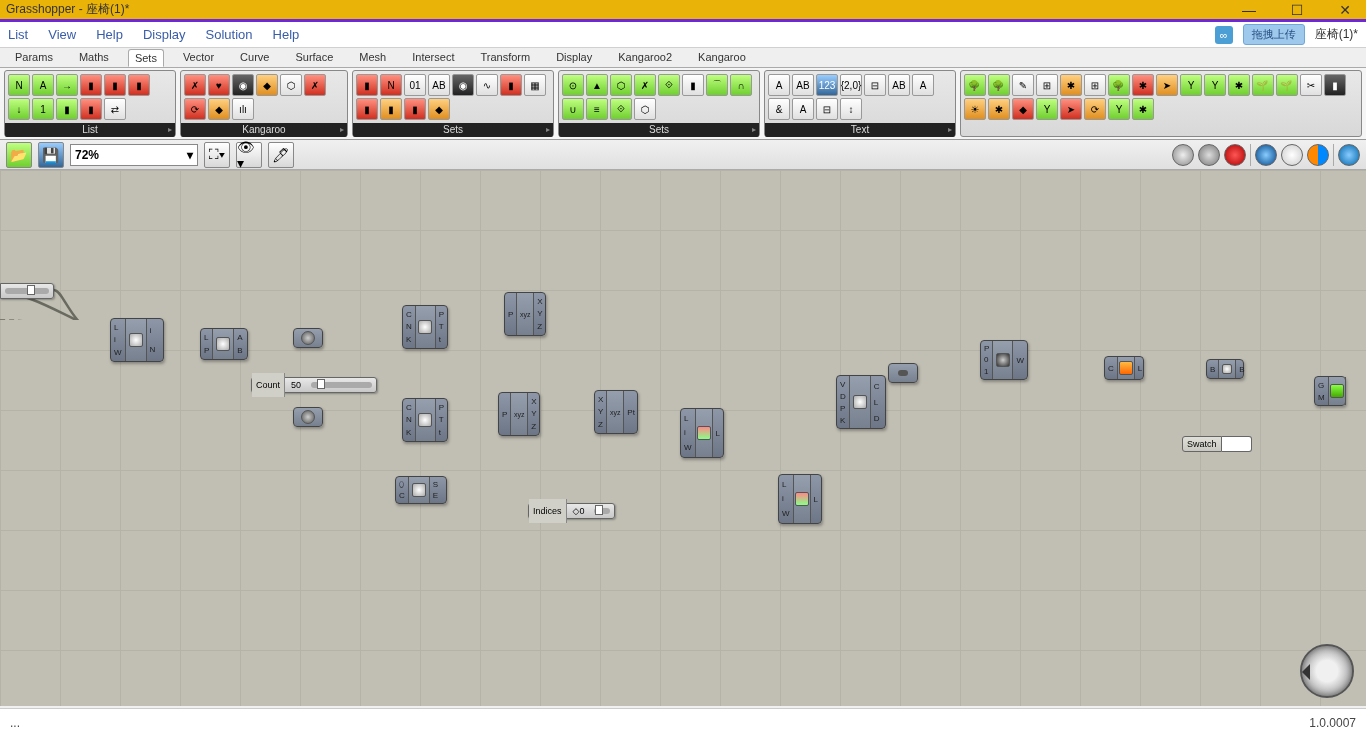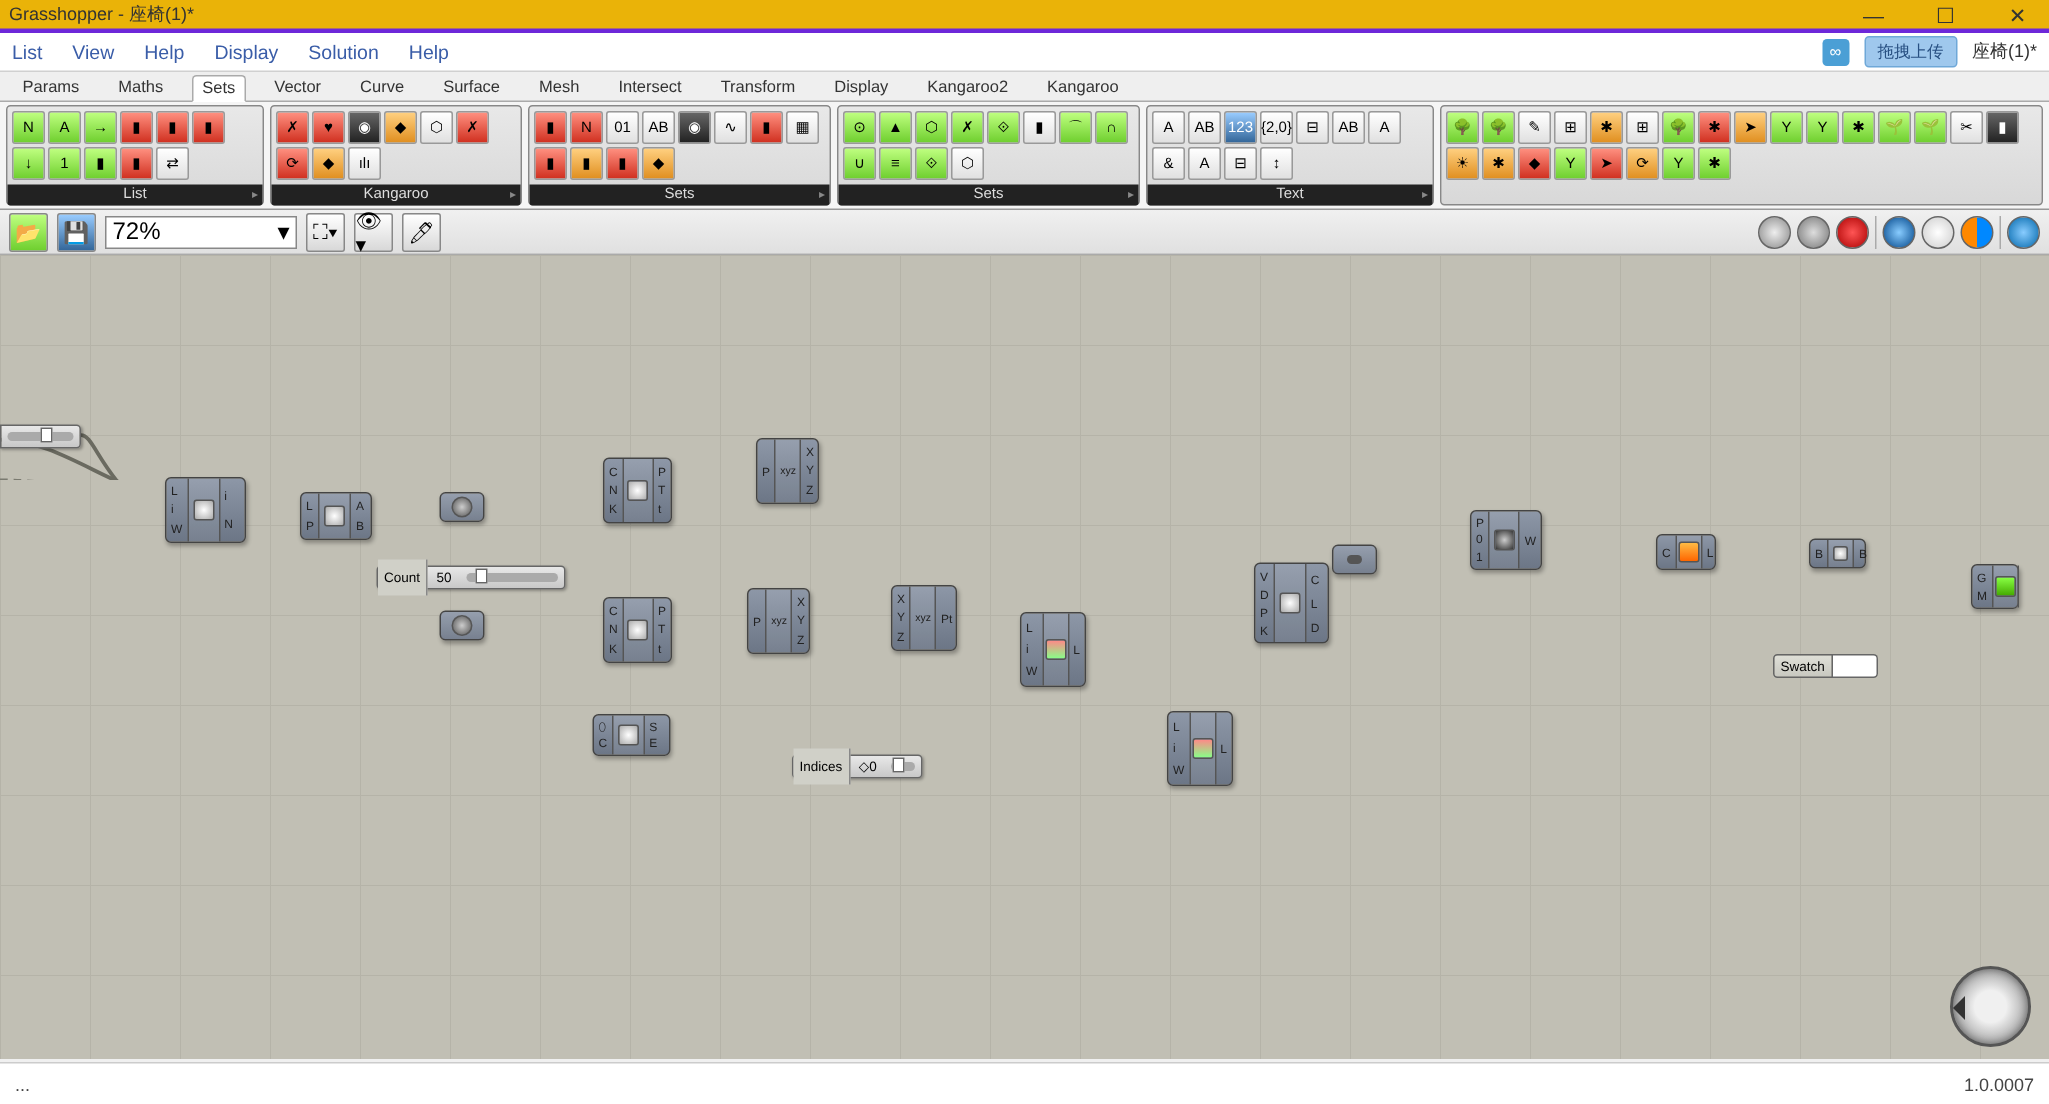--- a/index.html
+++ b/index.html
@@ -13,36 +13,36 @@
 
 
 .menubar { height: 26px; background: #fff; display: flex; align-items: center; padding: 0 8px; gap: 20px; font-size: 13px; color: #3a5da8; border-bottom: 1px solid #d0d0d0; }
 .menubar .menu-item { cursor: pointer; }
 .menubar-right { margin-left: auto; display: flex; align-items: center; gap: 10px; }
 .upload-btn { background: #9fc8ed; border: 1px solid #6fa8d8; border-radius: 3px; padding: 2px 8px; font-size: 11px; color: #285082; cursor: pointer; display: flex; align-items: center; gap: 4px; }
 .upload-icon { width: 18px; height: 18px; background: #4b9fd5; border-radius: 3px; display: inline-flex; align-items: center; justify-content: center; color: #fff; font-size: 11px; }
 .docname { font-size: 12px; color: #333; }
 
 
-.tabrow { height: 20px; background: #efefef; display: flex; align-items: center; padding: 0 8px; gap: 12px; font-size: 11px; font-family: "Courier New", monospace; color: #333; border-bottom: 1px solid #aaa; }
+.tabrow { height: 20px; background: #efefef; display: flex; align-items: flex-start; padding: 0 8px; gap: 12px; font-size: 11px; font-family: "Courier New", monospace; color: #333; border-bottom: 1px solid #aaa; }
 .tab { padding: 2px 6px; cursor: pointer; border: 1px solid transparent; }
 .tab.active { background: #fff; border: 1px solid #aaa; border-bottom-color: #fff; border-radius: 3px 3px 0 0; position: relative; top: 1px; }
 
 
 .ribbon { height: 72px; background: #f5f5f5; border-bottom: 1px solid #999; display: flex; padding: 2px 4px; gap: 4px; }
 .ribbon-group { background: linear-gradient(#e8e8e8,#d8d8d8); border: 1px solid #888; border-radius: 3px; display: flex; flex-direction: column; }
 .rg-icons { flex: 1; display: flex; flex-wrap: wrap; align-content: flex-start; gap: 2px; padding: 3px; }
 .rg-icon { width: 22px; height: 22px; border: 1px solid #999; border-radius: 2px; background: linear-gradient(#fff,#e0e0e0); cursor: pointer; display: flex; align-items: center; justify-content: center; font-size: 10px; }
 .rg-label { background: #222; color: #ddd; font-size: 10px; text-align: center; height: 14px; line-height: 14px; border-radius: 0 0 2px 2px; position: relative; }
 .rg-label::after { content: "▸"; position: absolute; right: 3px; font-size: 8px; color: #888; }
 
 
 .canvas-toolbar { height: 30px; background: linear-gradient(#f0f0f0,#e0e0e0); border-bottom: 1px solid #aaa; display: flex; align-items: center; padding: 0 6px; gap: 6px; }
 .ct-btn { width: 26px; height: 26px; border: 1px solid #888; border-radius: 2px; background: linear-gradient(#fff,#d8d8d8); cursor: pointer; display: flex; align-items: center; justify-content: center; font-size: 14px; }
-.zoom-combo { height: 22px; border: 1px solid #888; background: #fff; font-size: 16px; padding: 0 4px; width: 128px; display: flex; align-items: center; justify-content: space-between; cursor: pointer; }
+.zoom-combo { height: 22px; border: 1px solid #888; background: #fff; font-size: 12px; padding: 0 4px; width: 128px; display: flex; align-items: center; justify-content: space-between; cursor: pointer; font-weight: bold; }
 .ct-sep { width: 1px; height: 22px; background: #aaa; }
 .ct-right { margin-left: auto; display: flex; gap: 4px; }
 .ct-ball { width: 22px; height: 22px; border-radius: 50%; border: 1px solid #666; cursor: pointer; }
 
 
 .canvas { position: absolute; left: 0; right: 0; top: 170px; bottom: 30px; background: #c1bfb4; overflow: hidden; }
 .grid { position: absolute; inset: 0; background-image: linear-gradient(#b5b3a8 1px, transparent 1px), linear-gradient(90deg, #b5b3a8 1px, transparent 1px); background-size: 60px 60px; }
 
 
 .comp { position: absolute; background: linear-gradient(#8d97a7,#6c7686); border: 1px solid #444; border-radius: 4px; box-shadow: 1px 2px 3px rgba(0,0,0,0.3); font-size: 9px; color: #222; display: flex; }

